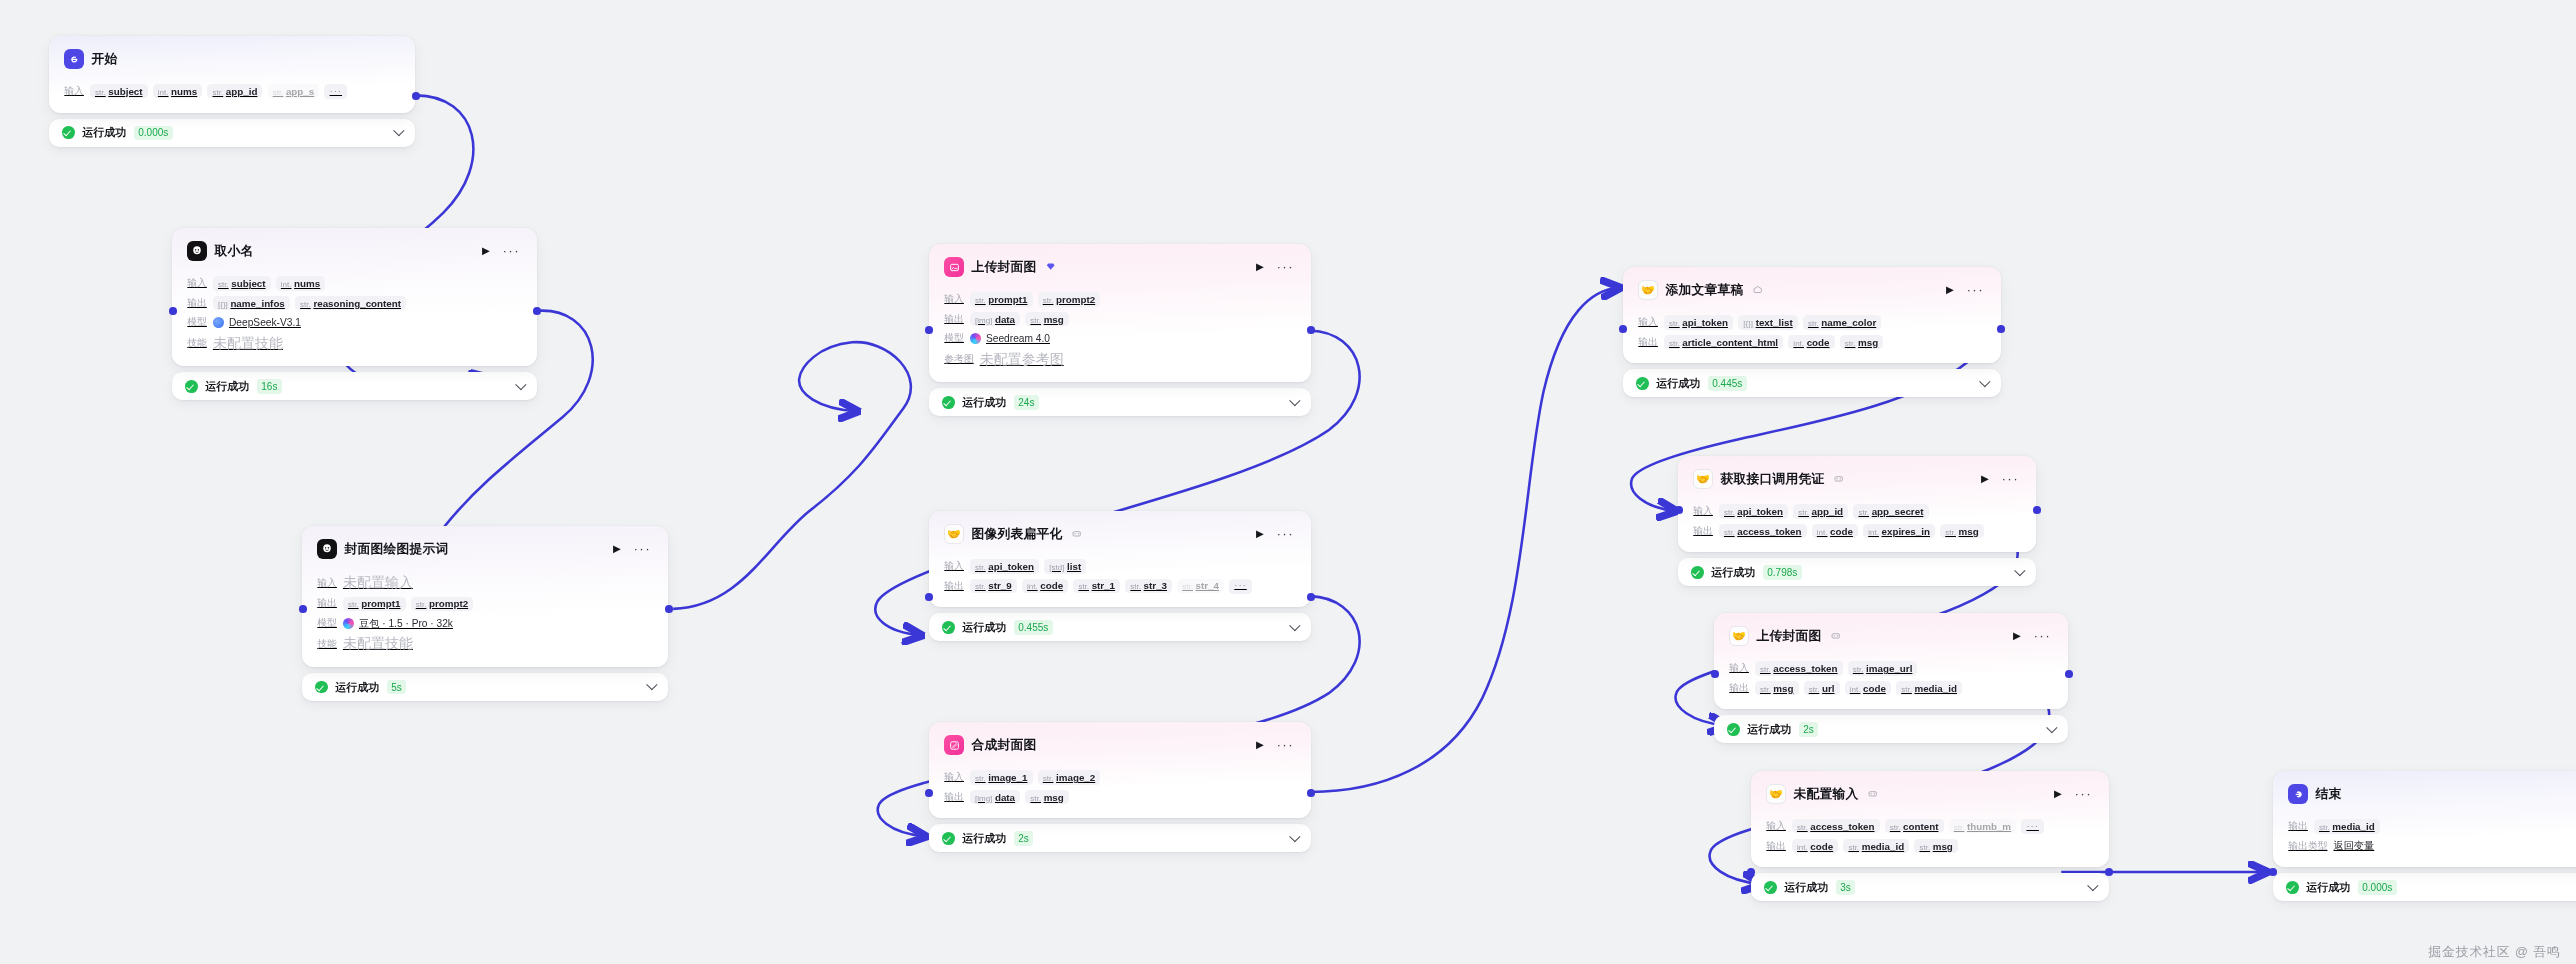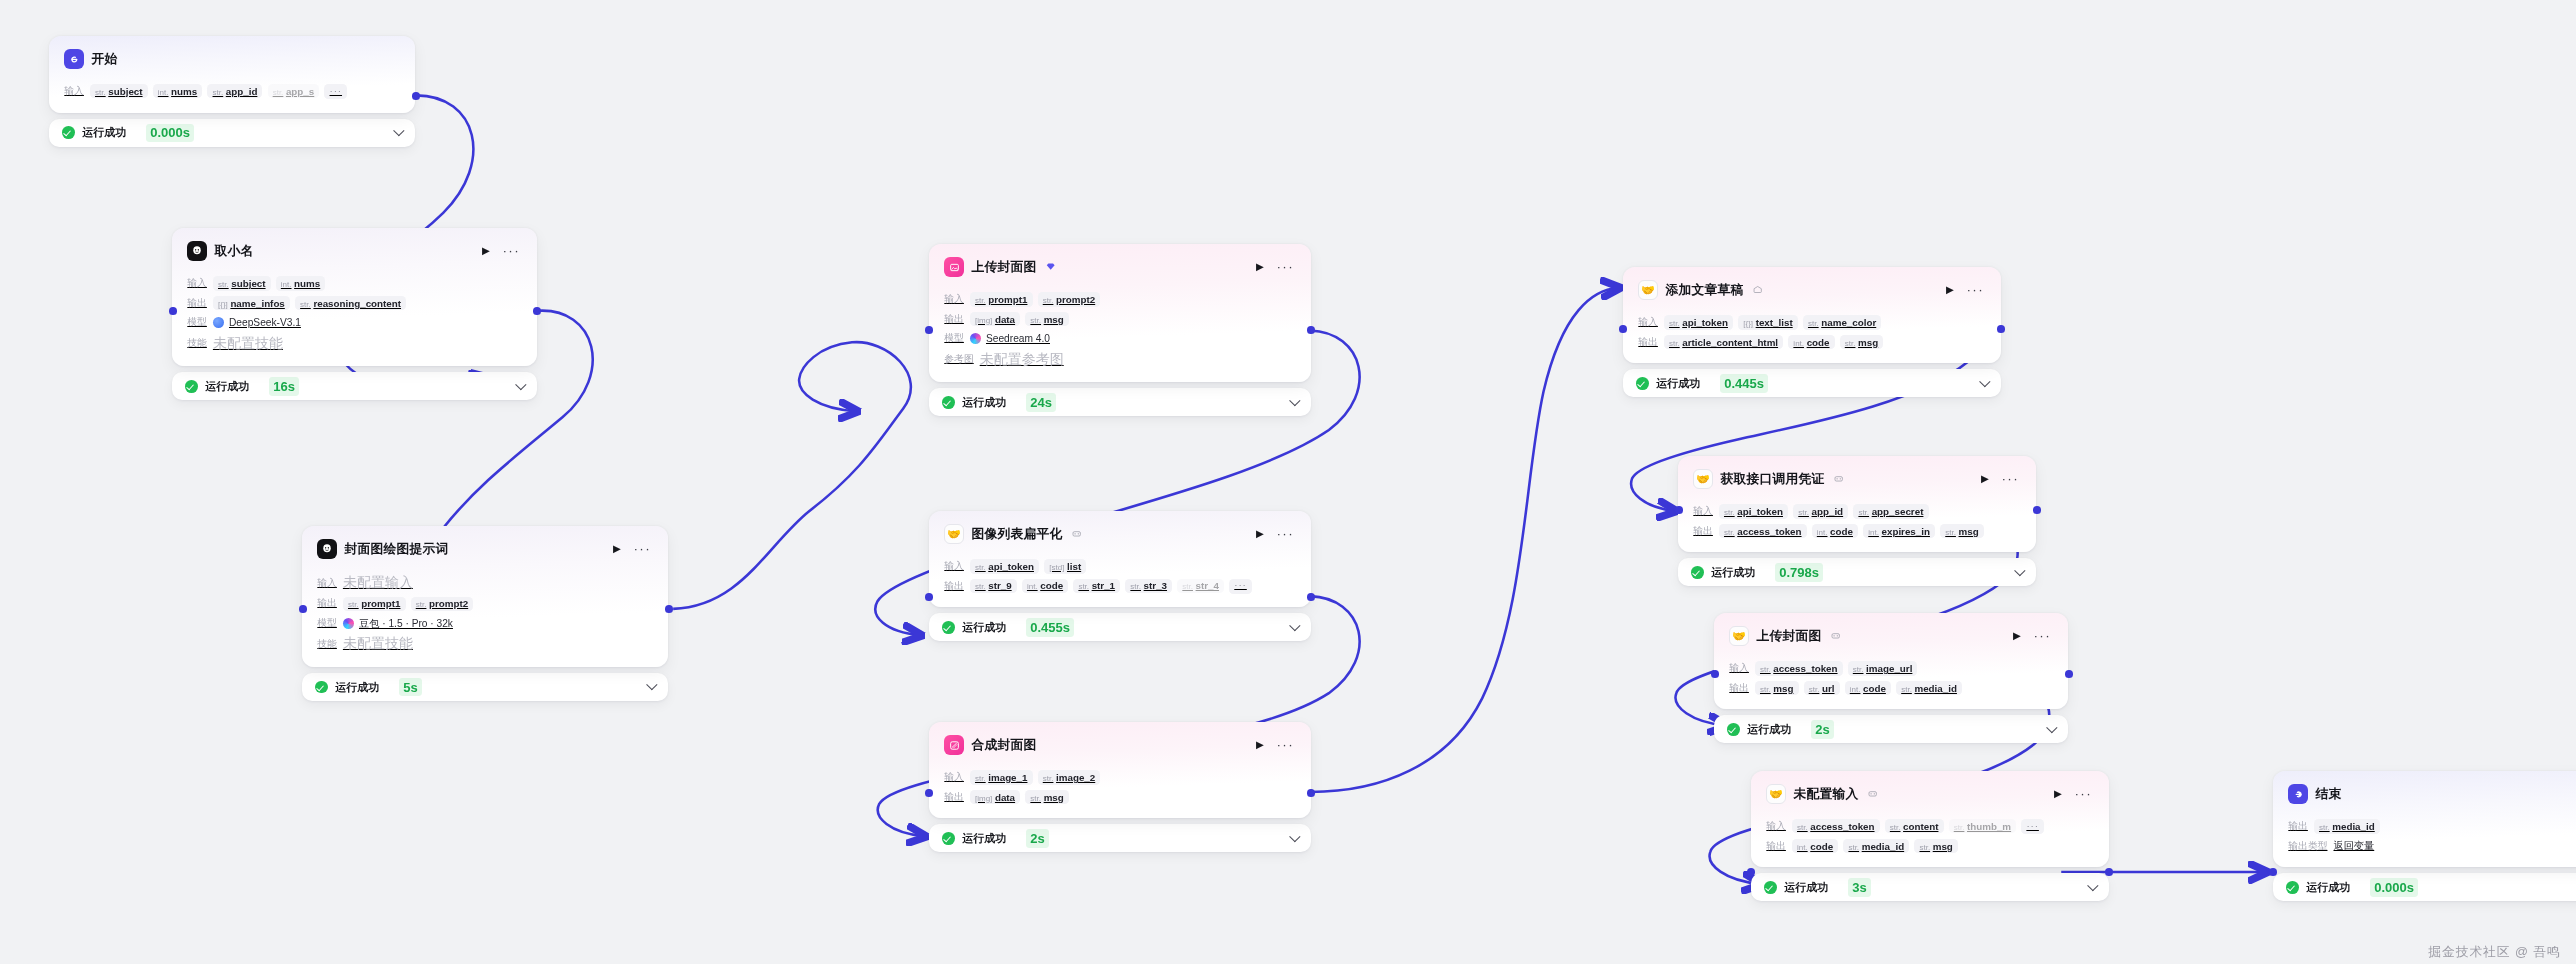--- a/index.html
+++ b/index.html
@@ -69,21 +69,21 @@
     background:#fff; border-radius:10.2px;
     box-shadow: 0 0.9px 2.6px rgba(18,20,40,.06), 0 4.3px 12px rgba(18,20,40,.05);
     height:28px; display:flex; align-items:center; padding:0 12px 0 12.8px; gap:7.7px;
   }
   .ok-circle { width:12.8px; height:12.8px; border-radius:50%; background:#20bf55; flex:0 0 auto; position:relative; }
   .ok-circle::after {
     content:""; position:absolute; left:3.4px; top:2.9px; width:3.4px; height:6px;
     border:solid #fff; border-width:0 1.4px 1.4px 0; transform:rotate(42deg);
   }
   .status-text { font-size:11px; color:#16171c; font-weight:700; white-space:nowrap; }
-  .dur-badge { background:#e4f8ea; color:#19a84b; font-size:13px; border-radius:3.4px; padding:1.7px 4.3px; font-weight:700;margin-left:12px; }
+  .dur-badge { background:#e4f8ea; color:#19a84b; font-size:10px; border-radius:3.4px; padding:1.7px 4.3px; font-weight:400; }
   .status-spacer { flex:1 1 auto; }
   .chev { width:7.7px; height:7.7px; border:solid #4b4c57; border-width:0 1.4px 1.4px 0; transform:rotate(45deg) translate(-1.7px,-1.7px); cursor:pointer; }
 
   .port { position:absolute; width:7.7px; height:7.7px; border-radius:50%; background:#3b37d6; z-index:7; }
 
   .watermark {
     position:absolute; right:15.3px; bottom:3px; z-index:20;
     font-size:12.8px; color:#9d9da6; letter-spacing:0.9px; white-space:nowrap;
   }
 </style>

